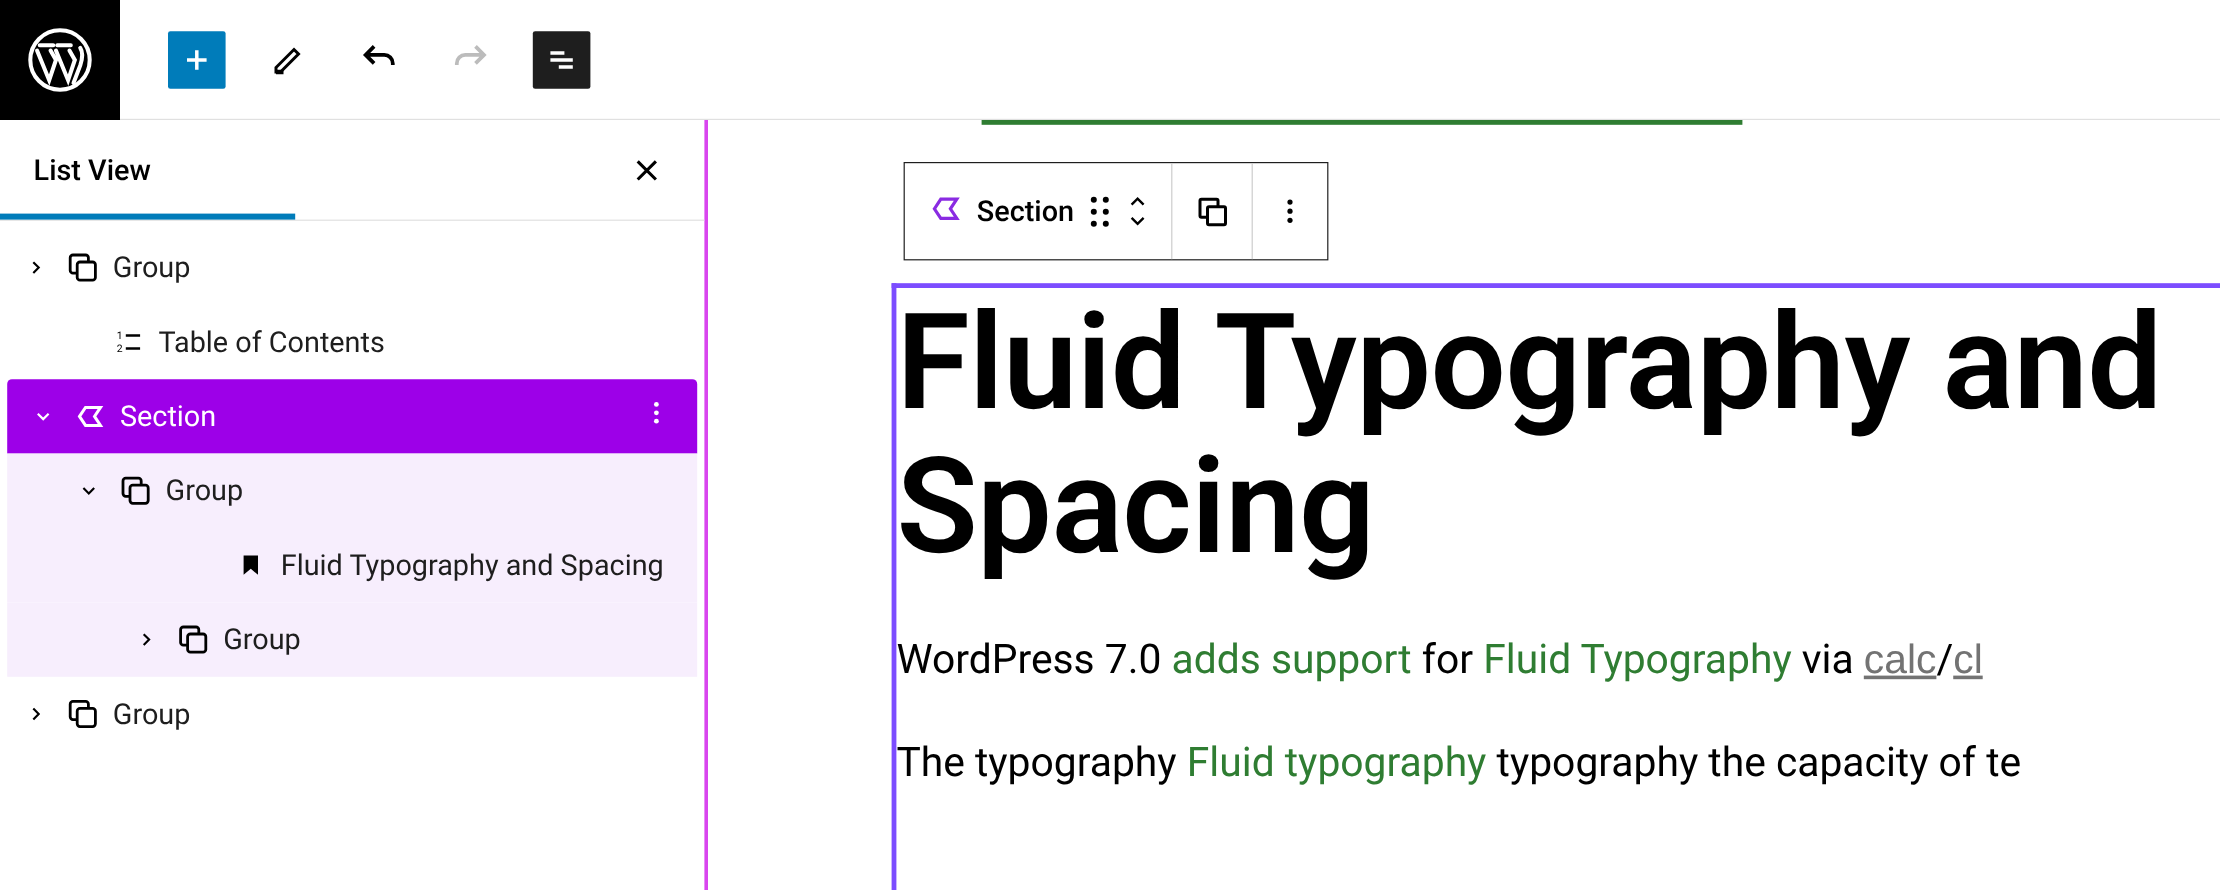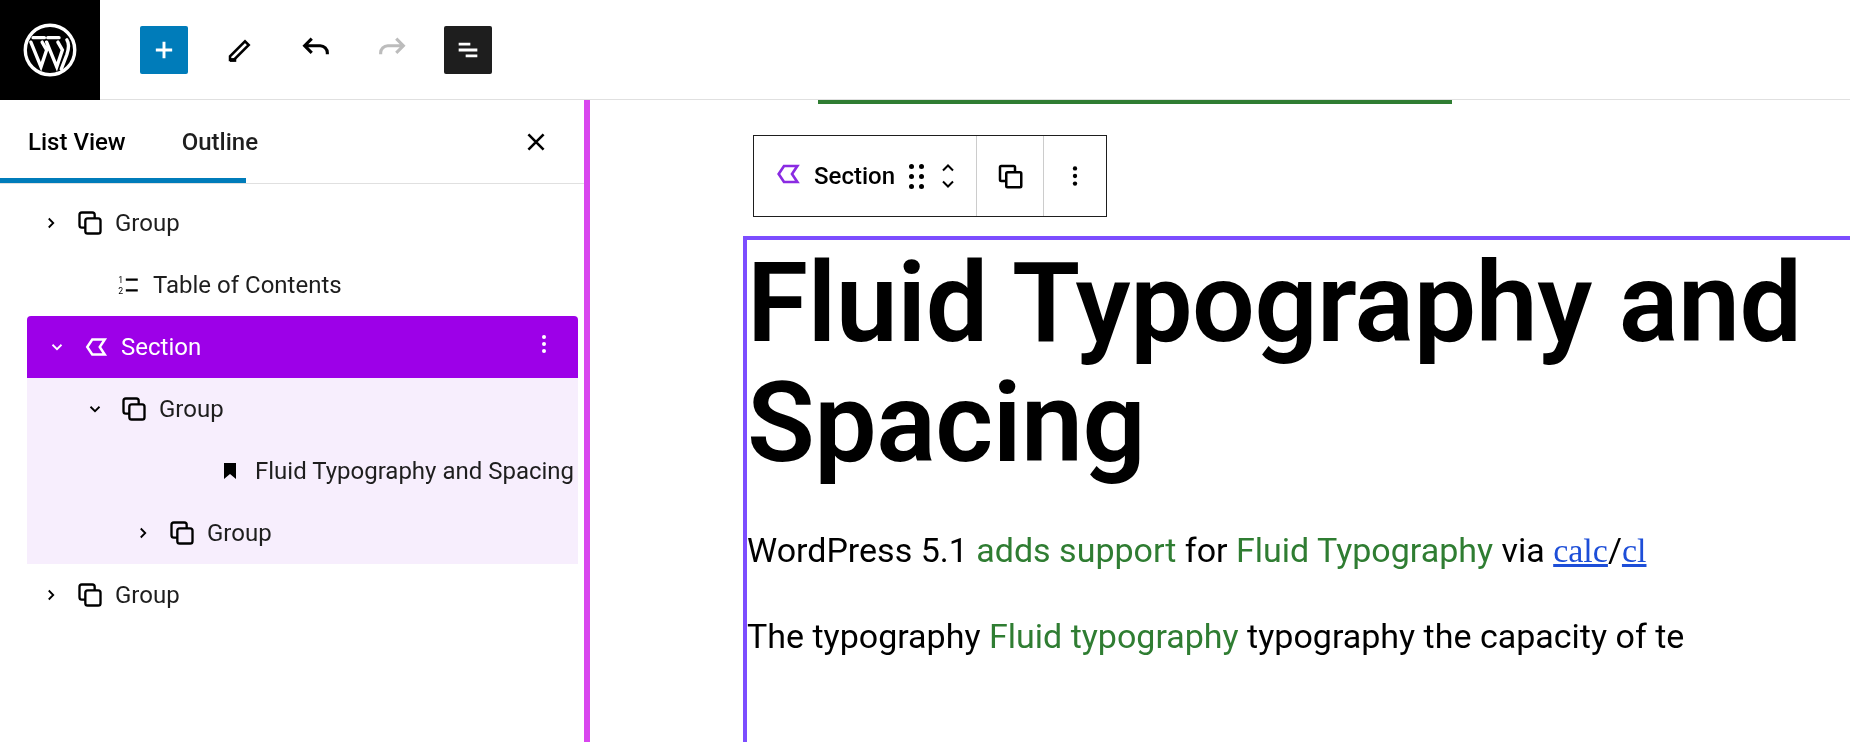--- a/index.html
+++ b/index.html
@@ -39,21 +39,21 @@
   cursor: pointer;
 }
 .tool-btn.dark { background: #1e1e1e; border-radius: 2px; }
 
 
 .sidebar {
   position:absolute;
   top: 100px; left:0;
   width: 590px;
   height: 642px;
-  border-right: 6px solid #d946ef;
+  border-right: 3px solid #d946ef;
   background:#fff;
 }
 .tabs {
   display:flex;
   align-items:center;
   border-bottom: 1px solid #e0e0e0;
   height: 84px;
   position: relative;
 }
 .tab {
@@ -72,21 +72,21 @@
   background: #007cba;
 }
 .close-btn {
   margin-left:auto; margin-right: 28px;
   width:40px; height:40px;
   display:flex; align-items:center; justify-content:center;
   cursor:pointer;
 }
 
 
-.tree { padding-top: 8px; padding-left: 21px; }
+.tree { padding-top: 8px; }
 .tree-row {
   display:flex; align-items:center;
   height: 62px;
   font-size: 24px;
   color: #1e1e1e;
   cursor:pointer;
   position:relative;
 }
 .tree-row .toggle { width: 40px; display:flex; justify-content:center; }
 .tree-row .ic { width: 38px; display:flex; justify-content:center; align-items:center; }
@@ -126,21 +126,21 @@
   letter-spacing: -0.5px;
   margin: 4px 0 0 0;
 }
 .para {
   font-size: 34px;
   color: #000;
   margin-top: 46px;
   white-space: nowrap;
 }
 .para a { color:#2f7d32; }
-.para code { font-family: Liberation Serif, serif; color:#1d4ed8; text-decoration: underline; text-align: right; }
+.para code { font-family: Liberation Sans, sans-serif; color:#737373; text-decoration: underline; text-align: right; }
 
 
 .block-toolbar {
   position:absolute;
   top: 135px; left: 753px;
   height: 82px;
   display:flex;
   border:1px solid #1e1e1e;
   background:#fff;
   z-index: 10;
@@ -192,21 +192,20 @@
   <div class="tool-btn dark">
     <svg width="28" height="28" viewBox="0 0 24 24">
         <path d="M4 7 H14 M4 12 H20 M10 17 H20" stroke="#fff" stroke-width="2.4"></path>
       </svg>
   </div>
 </div>
 
 <div class="sidebar">
   <div class="tabs">
     <div class="tab active">List View</div>
-    <div class="tab">Outline</div>
     <div class="tab-underline"></div>
     <div class="close-btn">
       <svg width="26" height="26" viewBox="0 0 24 24">
           <path d="M5 5 L19 19 M19 5 L5 19" stroke="#000" stroke-width="2.4"></path>
         </svg>
     </div>
   </div>
 
   <div class="tree">
     <div class="tree-row depth0">
@@ -354,19 +353,19 @@
         <circle cx="12" cy="19" r="2" fill="#000"></circle>
       </svg>
   </div>
 </div>
 
 <div class="canvas">
   <div class="canvas-deco-line"></div>
   <div class="section-border">
     <h1 class="heading">Fluid Typography and Spacing</h1>
     <p class="para">
-      <span>WordPress 5.1 </span><a>adds support</a><span> for </span><a>Fluid Typography</a><span> via </span><code>calc</code><span>/</span><code>cl</code>
+      <span>WordPress 7.0 </span><a>adds support</a><span> for </span><a>Fluid Typography</a><span> via </span><code>calc</code><span>/</span><code>cl</code>
     </p>
     <p class="para">
       <span>The typography </span><a>Fluid typography</a><span> typography the capacity of te</span>
     </p>
   </div>
 </div>
 
 </body></html>

